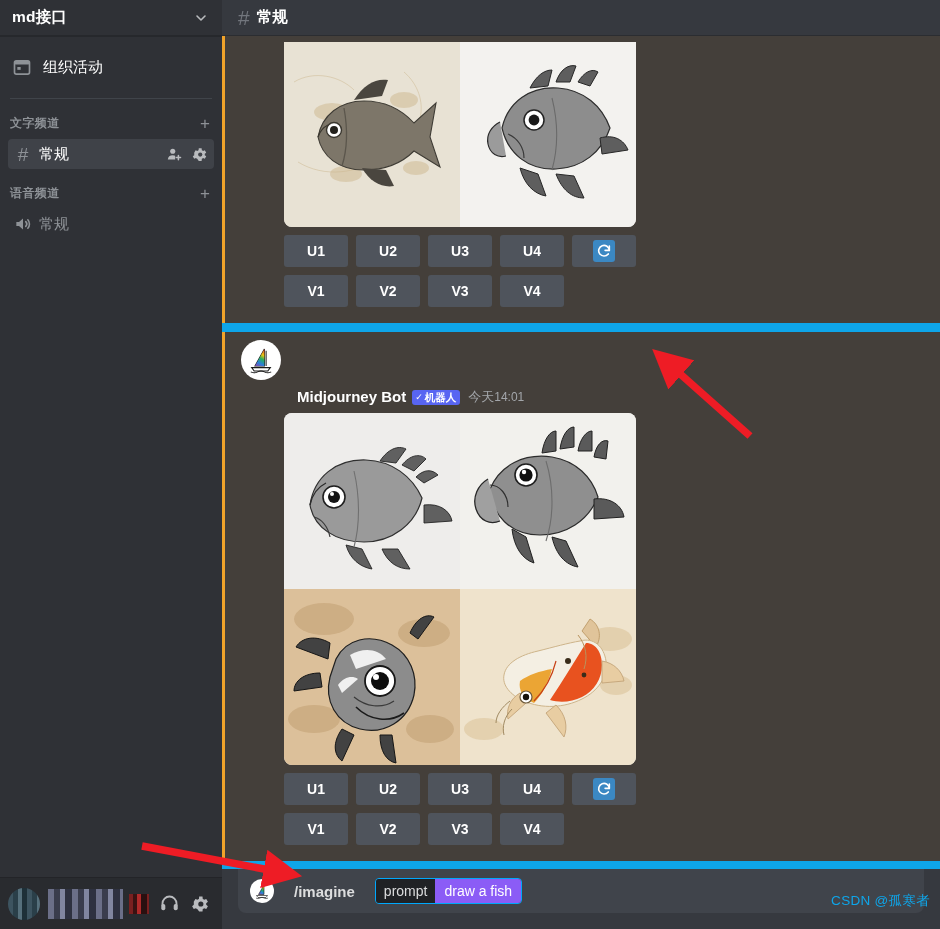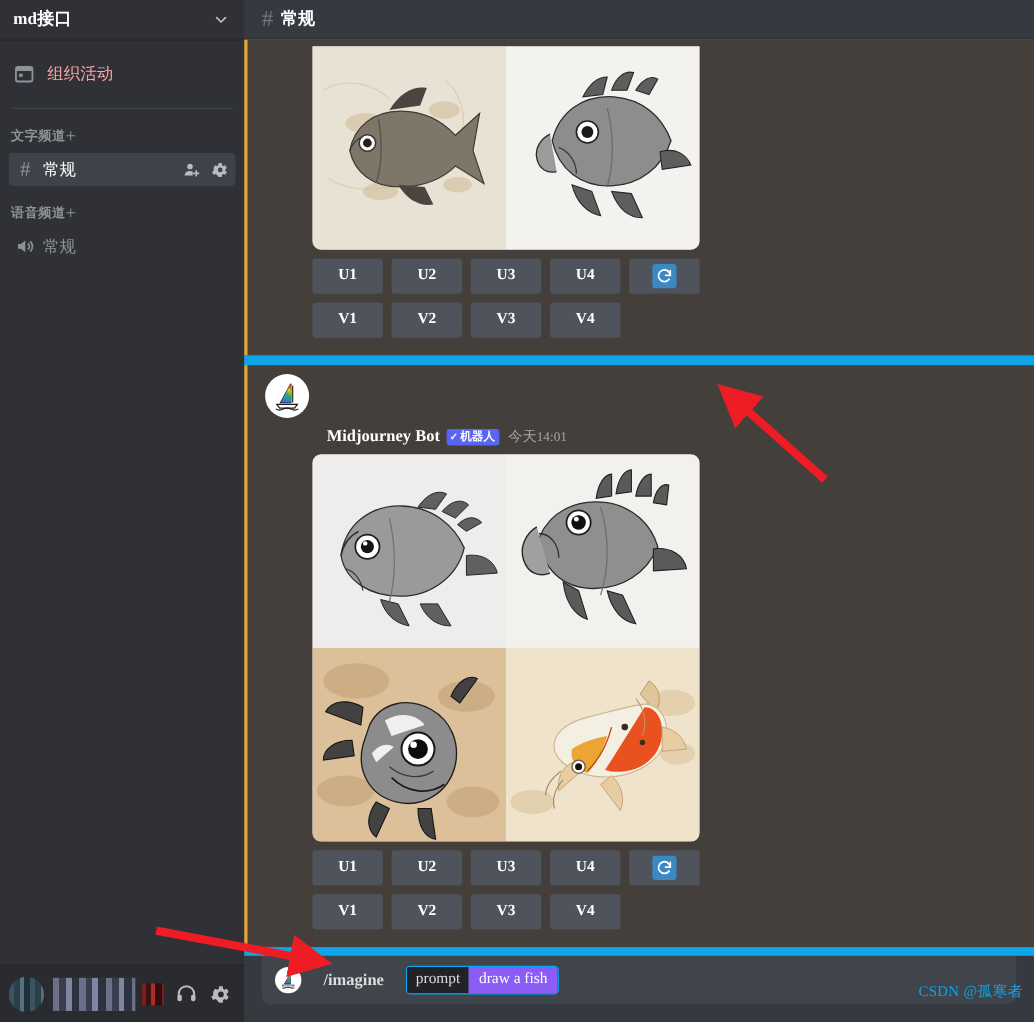--- a/index.html
+++ b/index.html
@@ -2,21 +2,21 @@
 <html><head>
 <meta charset="utf-8">
 <style>
   * { box-sizing: border-box; margin: 0; padding: 0; }
   html, body {
     width: 940px; height: 929px;
     background: #36393f;
     font-family: "Liberation Sans", "DejaVu Sans", sans-serif;
     overflow: hidden;
   }
-  .app { position: relative; width: 940px; height: 652px; display: flex; font-family: Liberation Serif, serif; }
+  .app { position: relative; width: 940px; height: 652px; display: flex; }
 
   
   .sidebar {
     width: 222px; height: 929px;
     background: #2f3136;
     display: flex; flex-direction: column;
     position: relative;
     flex: 0 0 222px;
   }
   .server-header {
@@ -31,30 +31,30 @@
     letter-spacing: .2px; white-space: nowrap;
   }
   .chev { width: 16px; height: 16px; display: block; }
   .chev svg { display: block; }
 
   .events-row {
     height: 46px; display: flex; align-items: center; gap: 11px;
     padding: 0 12px; margin-top: 8px;
   }
   .events-icon { width: 20px; height: 20px; flex: 0 0 20px; }
-  .events-label { color: #fca5a5; font-size: 15px; }
+  .events-label { color: #ffffff; font-size: 15px; }
 
   .divider {
     height: 1px; background: #40444a;
     margin: 8px 10px 0 10px;
   }
 
   .cat-row {
     height: 28px; margin-top: 10px;
-    display: flex; align-items: center; justify-content: flex-start;
+    display: flex; align-items: center; justify-content: space-between;
     padding: 0 12px 0 10px;
   }
   .cat-label {
     color: #8e9297; font-size: 12px; font-weight: bold;
     letter-spacing: .4px;
   }
   .cat-plus { color: #8e9297; font-size: 17px; line-height: 1; font-weight: 300; }
 
   .chan-row {
     height: 30px; margin: 2px 8px 0 8px;

